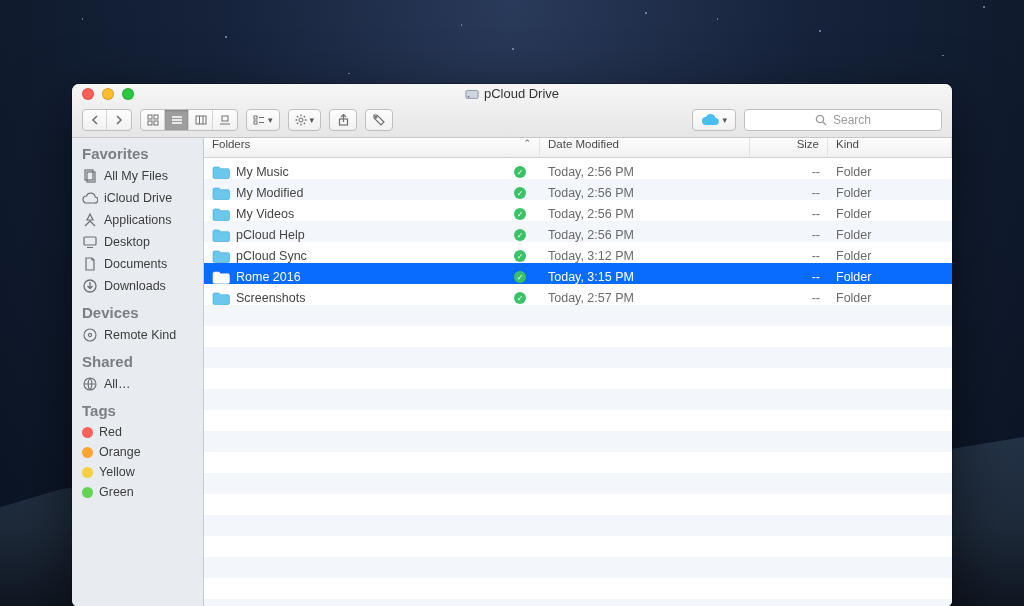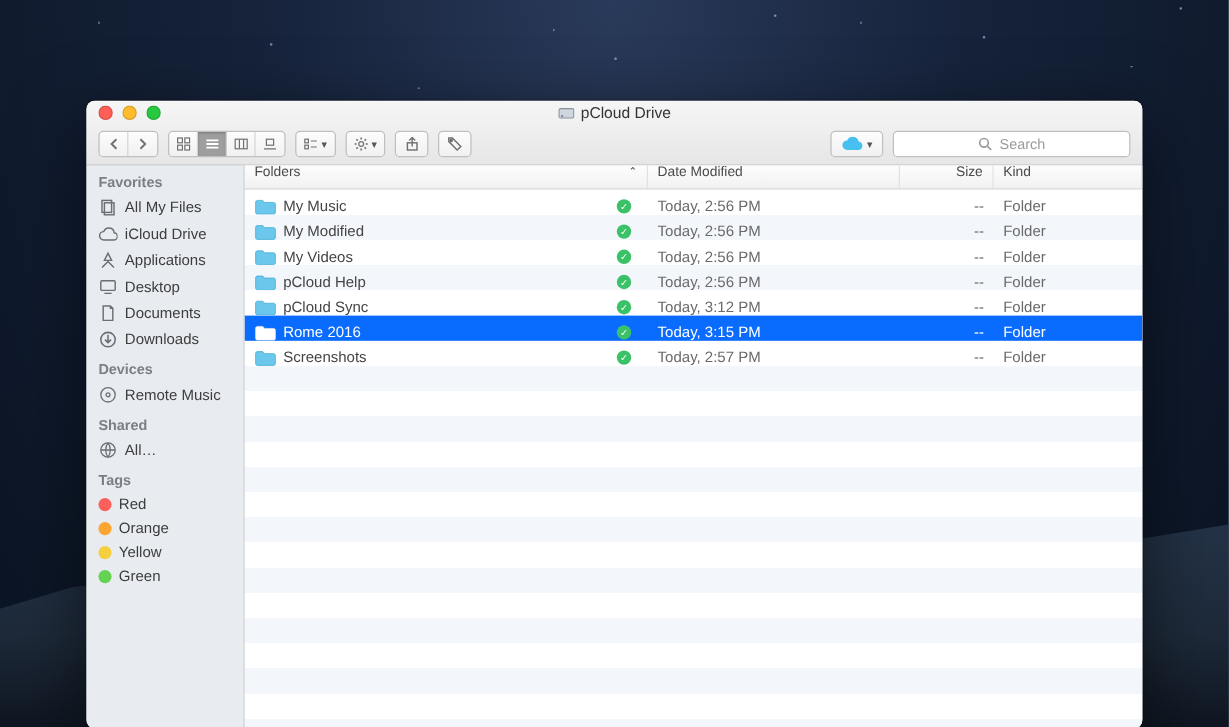--- a/index.html
+++ b/index.html
@@ -41,21 +41,21 @@
   .seg .sbtn{width:24px;height:100%;display:flex;align-items:center;justify-content:center;color:#5c5c5c;border-right:1px solid #d4d4d4;font-size:11px}
   .seg .sbtn:last-child{border-right:none}
   .seg .sbtn.active{background:#9e9e9e;color:#fff;box-shadow:inset 0 1px 2px rgba(0,0,0,.2)}
   .seg.single{padding:0 6px;color:#808080;font-size:10px;gap:3px}
   .spacer{flex:1}
   .cloudbtn{border:1px solid #bfbfbf;border-radius:4px;height:22px;padding:0 8px;display:flex;align-items:center;gap:3px;background:linear-gradient(#fdfdfd,#f1f1f1)}
   .search{border:1px solid #bfbfbf;background:#fff;border-radius:4px;height:22px;width:198px;display:flex;align-items:center;color:#9b9b9b;font-size:12px;padding:0 8px;gap:6px;justify-content:center}
 
   .body{flex:1;display:flex;min-height:0}
   .sidebar{width:132px;background:#e8ecf0;border-right:1px solid #c7c7c7;font-size:12.5px;color:#444;overflow:hidden}
-  .sb-h{color:#7a7f86;font-size:12px;font-weight:600;padding:7px 10px 3px}
+  .sb-h{color:#7a7f86;font-size:15px;font-weight:600;padding:7px 10px 3px}
   .sb-item{display:flex;align-items:center;gap:6px;padding:3px 8px 3px 10px;color:#3d3d3d;white-space:nowrap;overflow:hidden}
   .sb-item.sel{background:#cfd4da}
   .sb-eject{margin-left:auto;color:#6b6f75}
   .sb-ico{width:16px;height:16px;flex:0 0 16px;display:inline-flex;align-items:center;justify-content:center;color:#6b6f75}
   .tag-dot{width:11px;height:11px;border-radius:50%;flex:0 0 11px}
 
   .list{flex:1;background:#fff;display:flex;flex-direction:column;font-size:12.5px}
   .cols{display:flex;height:20px;background:linear-gradient(#fdfdfd,#f1f1f1);border-bottom:1px solid #d0d0d0;color:#4a4a4a;font-size:11.5px}
   .col{display:flex;align-items:flex-start;padding:0 8px;border-right:1px solid #e1e1e1}
   .col-name{flex:0 0 336px;justify-content:space-between}
@@ -274,21 +274,21 @@
           <span>Downloads</span>
         </div>
         <div class="sb-h">Devices</div>
         <div class="sb-item">
           <span class="sb-ico">
             <svg width="16" height="16" viewBox="0 0 16 16" fill="none" stroke="#6b6f75" stroke-width="1.1">
               <circle cx="8" cy="8" r="6"></circle>
               <circle cx="8" cy="8" r="1.6"></circle>
             </svg>
           </span>
-          <span>Remote Music</span>
+          <span>Remote Kind</span>
         </div>
         <div class="sb-h">Shared</div>
         <div class="sb-item">
           <span class="sb-ico">
             <svg width="16" height="16" viewBox="0 0 16 16" fill="none" stroke="#6b6f75" stroke-width="1.1">
               <circle cx="8" cy="8" r="6"></circle>
               <path d="M2 8h12M8 2c2.5 3 2.5 9 0 12M8 2c-2.5 3-2.5 9 0 12"></path>
             </svg>
           </span>
           <span>All…</span>

